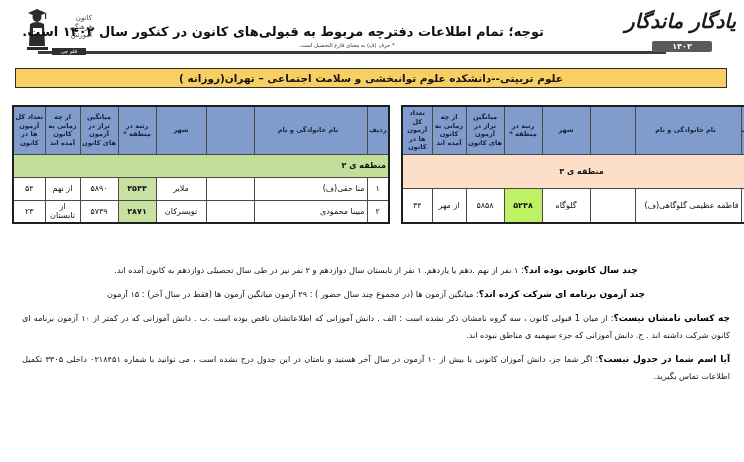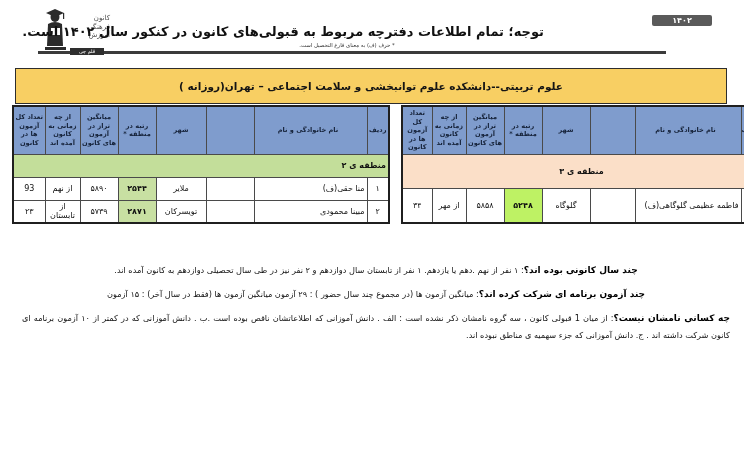--- a/index.html
+++ b/index.html
@@ -27,21 +27,21 @@
   .header-rule {
     position: absolute;
     left: 38px;
     right: 78px;
     top: 51px;
     height: 3px;
     background: #3b3b3b;
   }
   .logo-left {
     position: absolute;
-    left: 20px;
+    left: 2px;
     top: 4px;
     width: 88px;
     height: 50px;
   }
   .grad-figure {
     position: absolute;
     left: 22px;
     top: 2px;
     width: 26px;
     height: 46px;
@@ -125,21 +125,21 @@
     border-radius: 2px;
     letter-spacing: 0.5px;
   }
 
   
   .title-bar {
     position: absolute;
     left: 15px;
     top: 68px;
     width: 712px;
-    height: 36px;
+    height: 20px;
     background: #f8cf63;
     border: 1.5px solid #2d2d2d;
     box-sizing: border-box;
     display: flex;
     align-items: center;
     justify-content: center;
   }
   .title-text {
     font-size: 10.5px;
     font-weight: bold;
@@ -257,20 +257,21 @@
     </div>
     <div class="logo-left-bar">قلم چی</div>
   </div>
 
   <div class="note-block">
     <div class="note-main">توجه؛ تمام اطلاعات دفترچه مربوط به قبولی‌های کانون در کنکور سال  ۱۴۰۲  است.</div>
     <div class="note-sub">* حرف (ف) به معنای فارغ التحصیل است.</div>
   </div>
 
   <div class="logo-right">
+    <div class="brand-script">یادگار ماندگار</div>
     <div class="brand-year">۱۴۰۲</div>
   </div>
 </div>
 
 <div class="title-bar">
   <span class="title-text">علوم تربیتی--دانشکده علوم توانبخشی و سلامت اجتماعی – تهران(روزانه )</span>
 </div>
 
 <div class="tables-row">
 
@@ -302,21 +303,21 @@
         <td colspan="8">منطقه ی ۲</td>
       </tr>
       <tr>
         <td>۱</td>
         <td class="c-name">منا حقی(ف)</td>
         <td class="c-empty"></td>
         <td>ملایر</td>
         <td class="c-rank hl2">۲۵۴۴</td>
         <td>۵۸۹۰</td>
         <td>از نهم</td>
-        <td>93</td>
+        <td>۵۴</td>
       </tr>
       <tr>
         <td>۲</td>
         <td class="c-name">مبینا محمودی</td>
         <td class="c-empty"></td>
         <td>تویسرکان</td>
         <td class="c-rank hl2">۲۸۷۱</td>
         <td>۵۷۳۹</td>
         <td>از تابستان</td>
         <td>۲۳</td>
@@ -368,13 +369,16 @@
 <div class="faq">
   <div class="faq-item center-1">
     <span class="faq-q">چند سال کانونی بوده اند؟</span><span class="faq-a">: ۱ نفر از نهم .دهم یا یازدهم. ۱ نفر از تابستان سال دوازدهم و ۲ نفر نیز در طی سال تحصیلی دوازدهم به کانون آمده اند.</span>
   </div>
   <div class="faq-item center-1">
     <span class="faq-q">چند آزمون برنامه ای شرکت کرده اند؟</span><span class="faq-a">: میانگین آزمون ها (در مجموع چند سال حضور ) : ۲۹ آزمون    میانگین آزمون ها (فقط در سال آخر) : ۱۵ آزمون</span>
   </div>
   <div class="faq-item">
     <span class="faq-q">چه کسانی نامشان نیست؟</span><span class="faq-a">: از میان 1 قبولی کانون ، سه گروه نامشان ذکر نشده است : الف . دانش آموزانی که اطلاعاتشان ناقص بوده است .ب . دانش آموزانی که در کمتر از ۱۰ آزمون برنامه ای کانون شرکت داشته اند . ج. دانش آموزانی که جزء سهمیه ی مناطق نبوده اند.</span>
   </div>
+  <div class="faq-item">
+    <span class="faq-q">آیا اسم شما در جدول نیست؟</span><span class="faq-a">: اگر شما جز، دانش آموزان کانونی با بیش از ۱۰ آزمون در سال آخر هستید و نامتان در این جدول درج نشده است ، می توانید با شماره ۰۲۱۸۴۵۱ داخلی ۳۳۰۵ تکمیل اطلاعات تماس بگیرید.</span>
+  </div>
 </div>
 
 </body></html>

